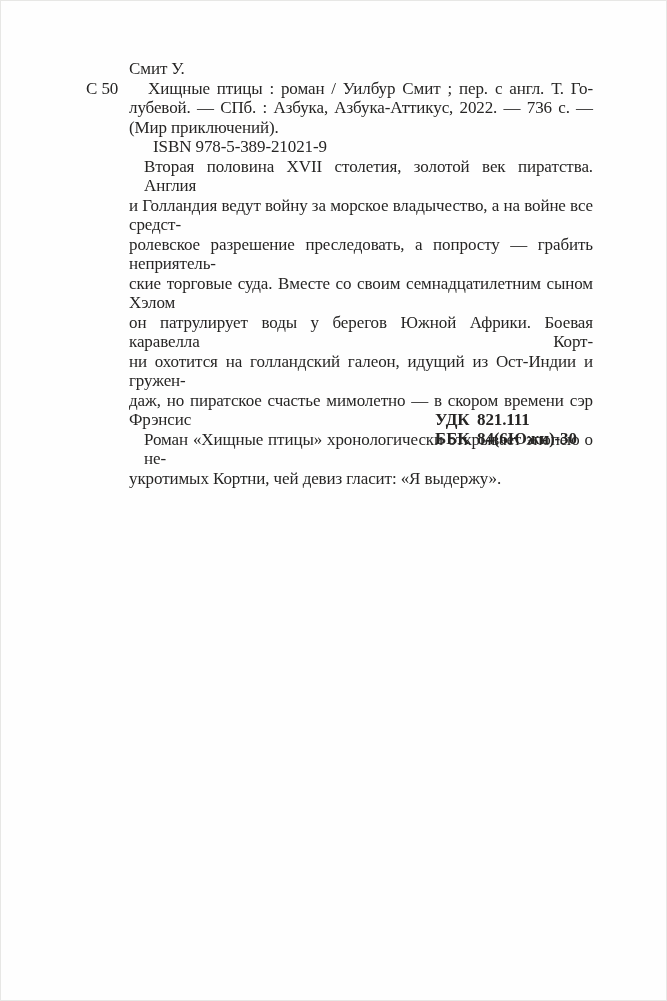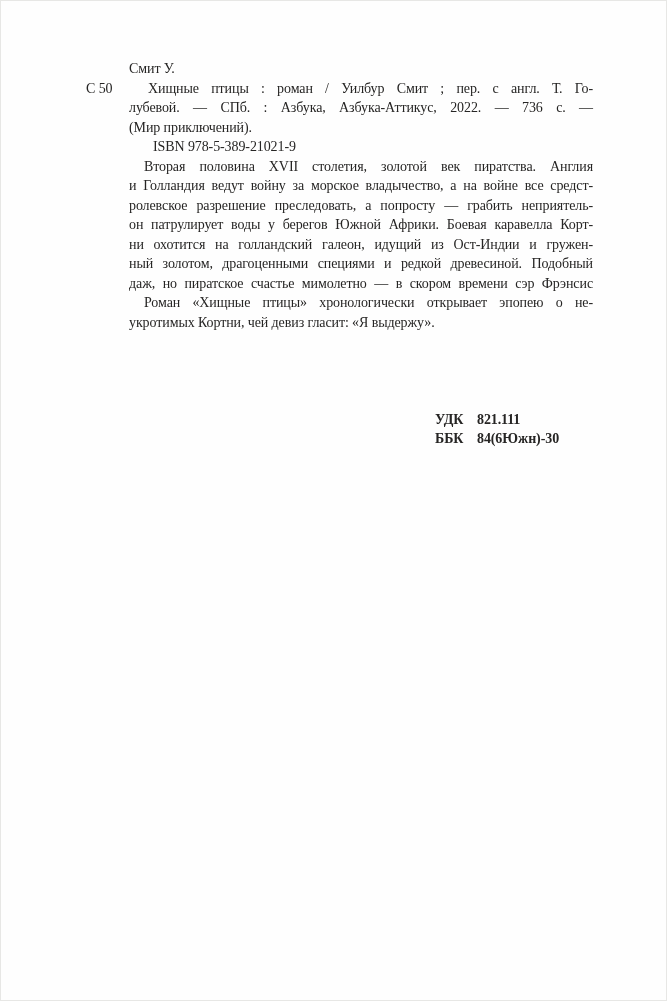--- a/index.html
+++ b/index.html
@@ -8,21 +8,21 @@
     background: #ffffff;
   }
   .page {
     position: relative;
     width: 665px;
     height: 999px;
     border: 1px solid #e7e7e5;
     background: #fefefe;
     font-family: "Liberation Serif", "DejaVu Serif", serif;
     color: #262524;
-    font-size: 14px;
+    font-size: 17px;
     line-height: 19.5px;
     letter-spacing: -0.1px;
     overflow: hidden;
   }
   .text-block {
     position: absolute;
     left: 128px;
     top: 58px;
     width: 464px;
   }
@@ -70,23 +70,23 @@
     <div class="jl">лубевой. — СПб. : Азбука, Азбука-Аттикус, 2022. — 736 с. —</div>
 
     <div class="line">(Мир приключений).</div>
 
     <div class="line indent-isbn">ISBN 978-5-389-21021-9</div>
 
     <div>
       <div class="jl indent-par">Вторая половина XVII столетия, золотой век пиратства. Англия</div>
       <div class="jl">и Голландия ведут войну за морское владычество, а на войне все средст-</div>
       <div class="jl">ролевское разрешение преследовать, а попросту — грабить неприятель-</div>
+      <div class="jl">ские торговые суда. Вместе со своим семнадцатилетним сыном Хэлом</div>
       <div class="jl">он патрулирует воды у берегов Южной Африки. Боевая каравелла Корт-</div>
       <div class="jl">ни охотится на голландский галеон, идущий из Ост-Индии и гружен-</div>
-      <div class="jl">ный золотом, драгоценными специями и редкой древесиной. Подобный</div>
       <div class="jl">даж, но пиратское счастье мимолетно — в скором времени сэр Фрэнсис</div>
     </div>
 
     <div>
       <div class="jl indent-par">Роман «Хищные птицы» хронологически открывает эпопею о не-</div>
       <div class="line">укротимых Кортни, чей девиз гласит: «Я выдержу».</div>
     </div>
 
   </div>
 

